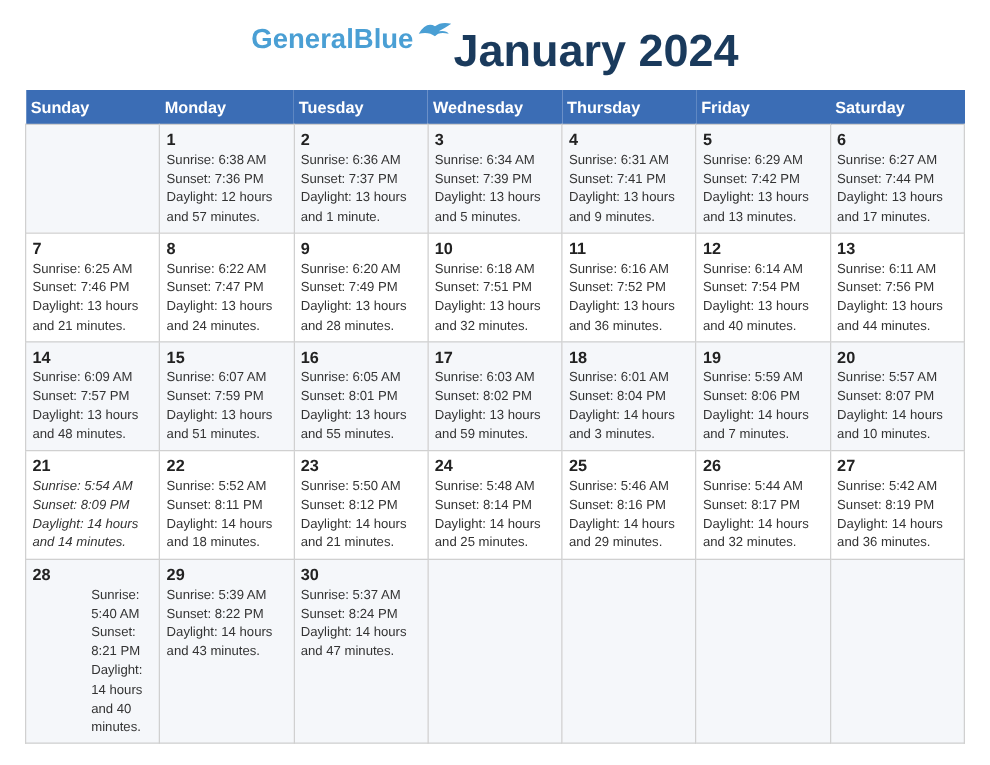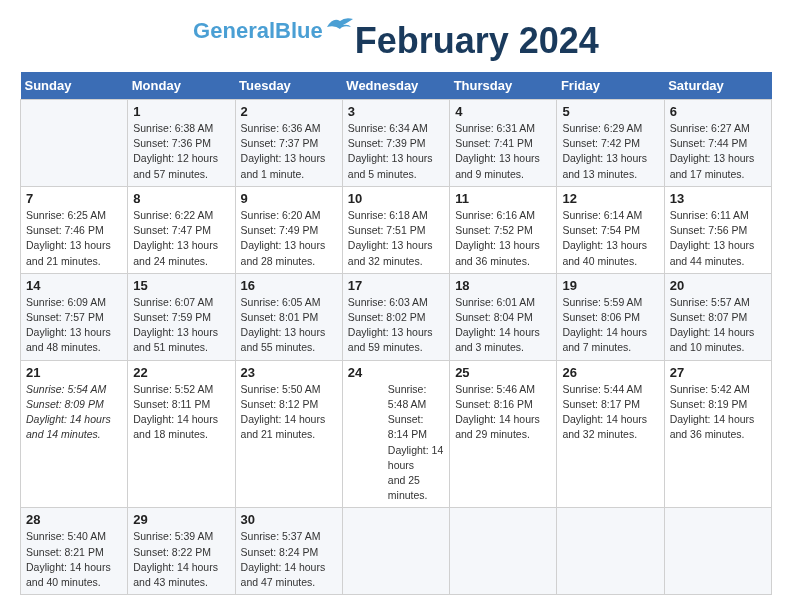--- a/index.html
+++ b/index.html
@@ -94,21 +94,21 @@
     <div style="display:flex;align-items:center;">
       <span class="logo-text">
         <span>General</span><span style="color:#4a9fd4">Blue</span>
       </span>
       <svg width="30" height="22" viewBox="0 0 30 22" style="margin-left:2px;margin-top:-10px;">
         <path d="M2,12 Q8,2 15,6 Q20,2 28,4 Q22,8 18,10 Q24,9 26,12 Q18,10 15,14 Q10,10 2,12Z" fill="#4a9fd4"></path>
       </svg>
     </div>
   </div>
   <div class="title-area">
-    <div class="month-title">February 2024</div>
+    <div class="month-title">January 2024</div>
   </div>
 </div>
 
 <table>
   <thead>
     <tr>
     <th>Sunday</th>
         <th>Monday</th>
         <th>Tuesday</th>
         <th>Wednesday</th>
@@ -282,21 +282,21 @@
         </td>
         <td>
           <span class="day-number">23</span>
           <div class="cell-text" style="white-space: pre-line;">Sunrise: 5:50 AM
 Sunset: 8:12 PM
 Daylight: 14 hours
 and 21 minutes.</div>
         </td>
         <td>
           <span class="day-number">24</span>
-          <div class="cell-text" style="white-space: pre-line; margin-left: 40px;">Sunrise: 5:48 AM
+          <div class="cell-text" style="white-space: pre-line;">Sunrise: 5:48 AM
 Sunset: 8:14 PM
 Daylight: 14 hours
 and 25 minutes.</div>
         </td>
         <td>
           <span class="day-number">25</span>
           <div class="cell-text" style="white-space: pre-line;">Sunrise: 5:46 AM
 Sunset: 8:16 PM
 Daylight: 14 hours
 and 29 minutes.</div>
@@ -312,21 +312,21 @@
           <span class="day-number">27</span>
           <div class="cell-text" style="white-space: pre-line;">Sunrise: 5:42 AM
 Sunset: 8:19 PM
 Daylight: 14 hours
 and 36 minutes.</div>
         </td>
       </tr>
       <tr>
         <td>
           <span class="day-number">28</span>
-          <div class="cell-text" style="white-space: pre-line;">Sunrise: 5:40 AM
+          <div class="cell-text" style="white-space: pre-line; margin-left: 47px;">Sunrise: 5:40 AM
 Sunset: 8:21 PM
 Daylight: 14 hours
 and 40 minutes.</div>
         </td>
         <td>
           <span class="day-number">29</span>
           <div class="cell-text" style="white-space: pre-line;">Sunrise: 5:39 AM
 Sunset: 8:22 PM
 Daylight: 14 hours
 and 43 minutes.</div>

